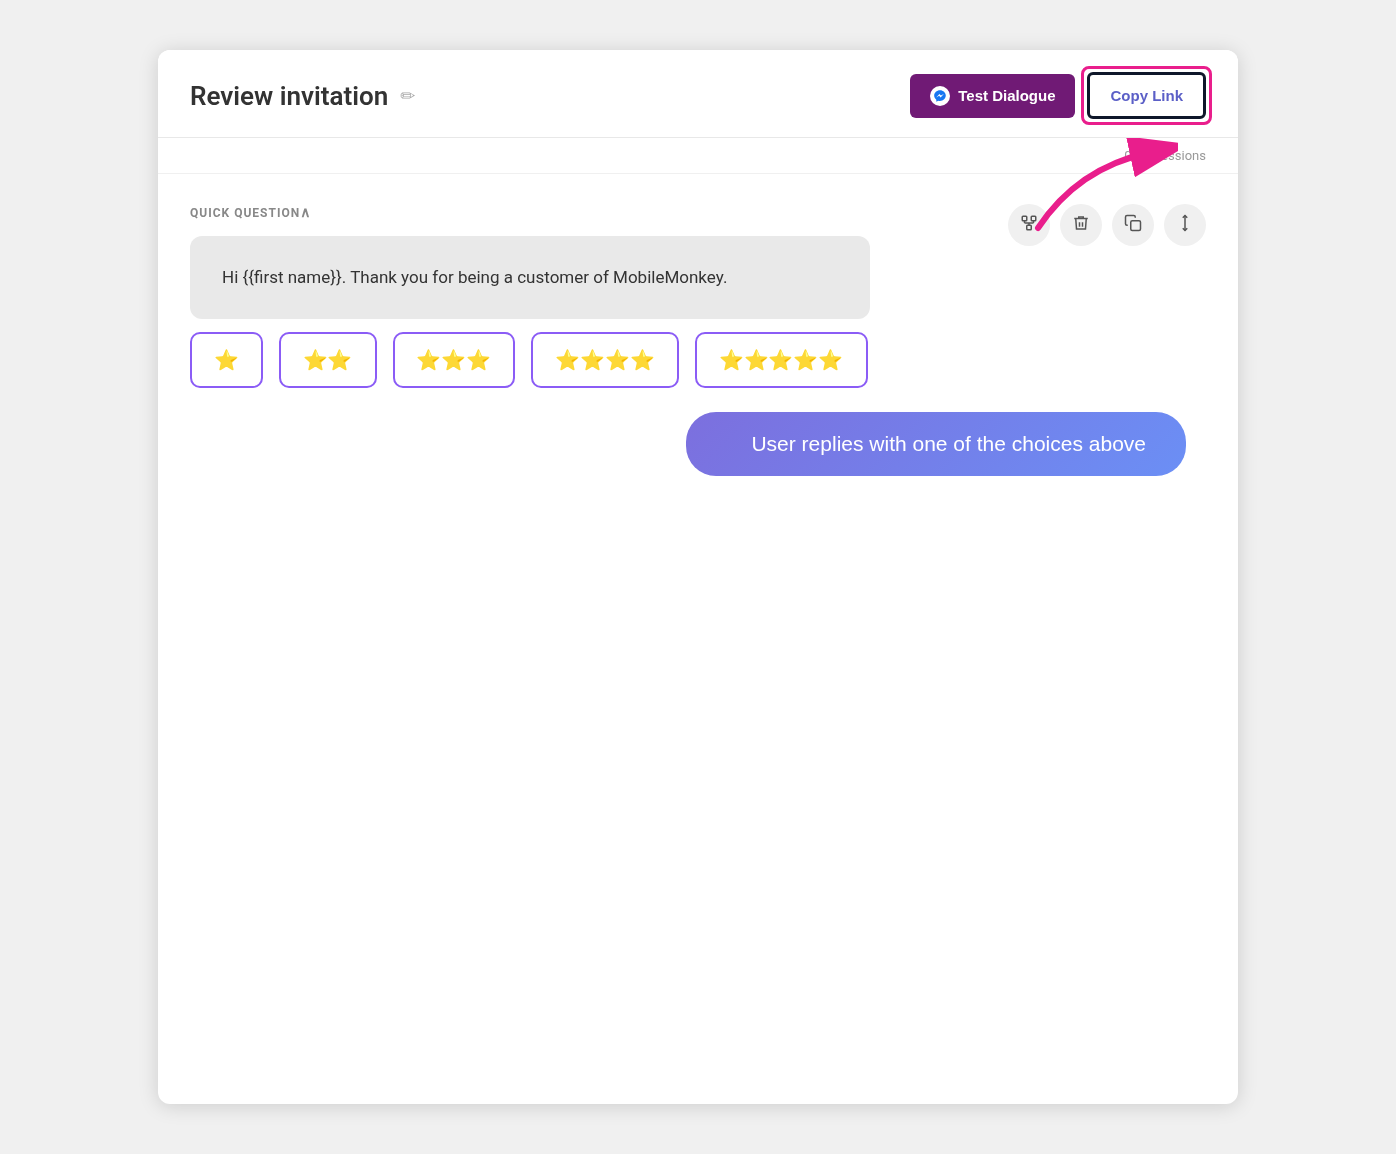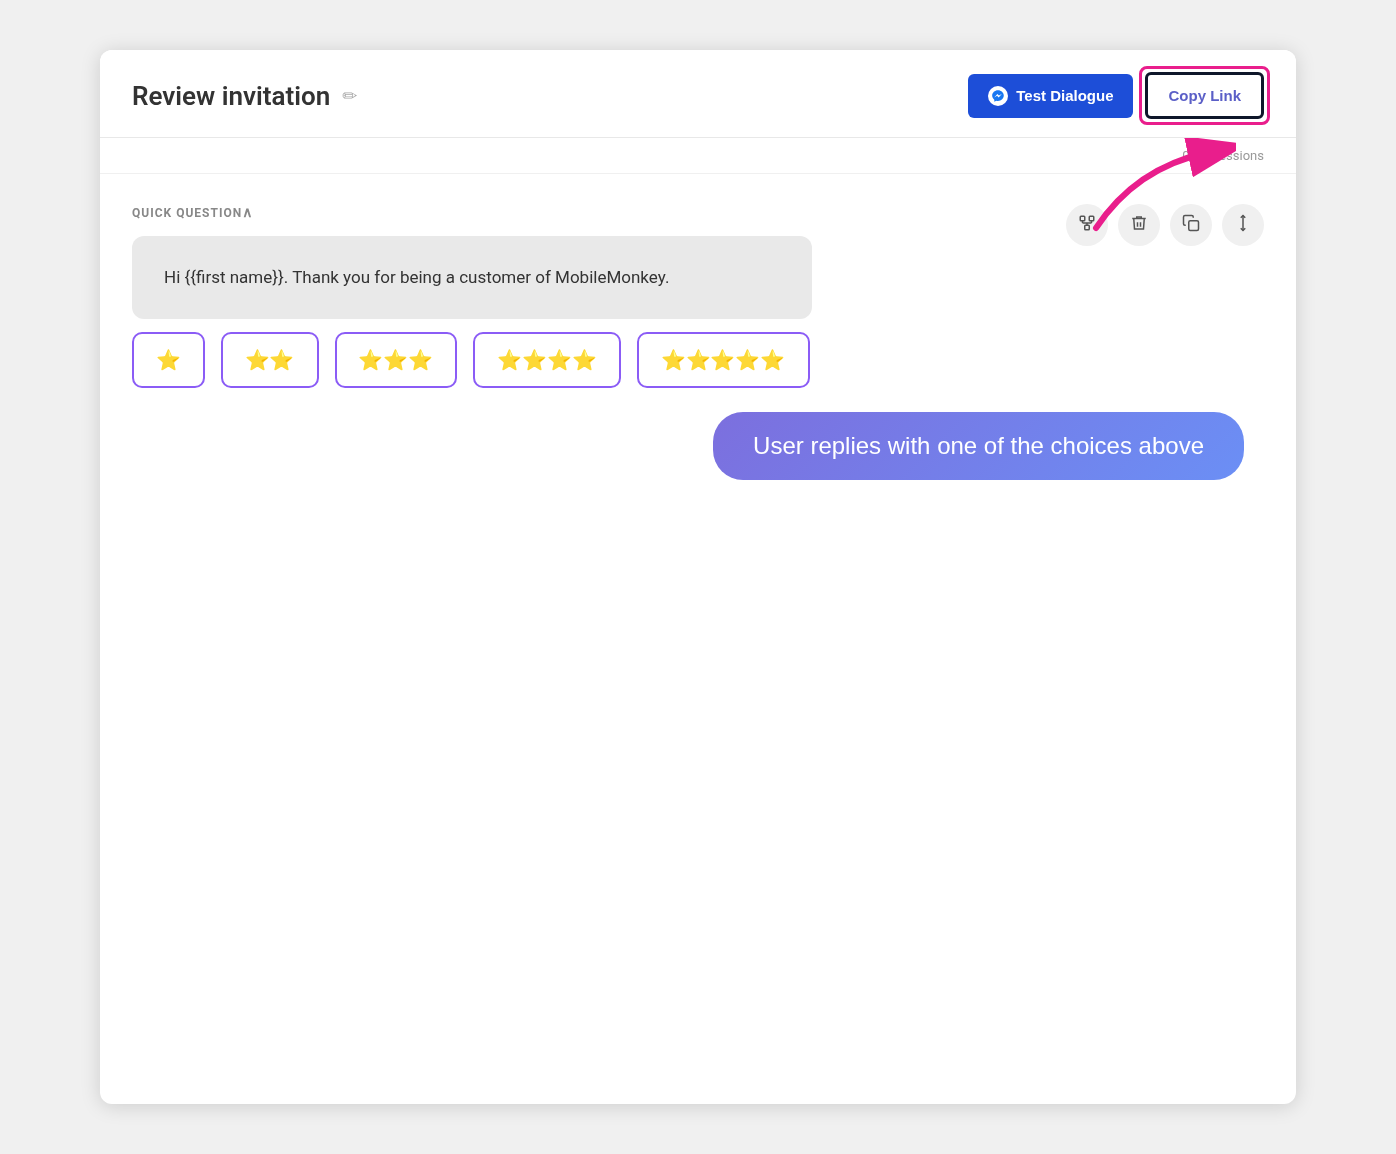--- a/index.html
+++ b/index.html
@@ -5,21 +5,21 @@
     * { box-sizing: border-box; margin: 0; padding: 0; }
     body {
       font-family: -apple-system, BlinkMacSystemFont, 'Segoe UI', Roboto, sans-serif;
       background: #f0f0f0;
       display: flex;
       justify-content: center;
       align-items: center;
       min-height: 100vh;
     }
     .page-container {
-      width: 1196px;
+      width: 1080px;
       min-height: 1054px;
       background: #fff;
       border-radius: 12px;
       box-shadow: 0 2px 20px rgba(0,0,0,0.15);
       overflow: hidden;
       position: relative;
     }
 
     
     .header {
@@ -45,21 +45,21 @@
       font-size: 18px;
       cursor: pointer;
     }
     .header-right {
       display: flex;
       align-items: center;
       gap: 12px;
       position: relative;
     }
     .test-dialogue-btn {
-      background: #1d4ed8;
+      background: #701a75;
       color: #fff;
       border: none;
       border-radius: 6px;
       padding: 12px 20px;
       font-size: 15px;
       font-weight: 600;
       cursor: pointer;
       display: flex;
       align-items: center;
       gap: 8px;
@@ -215,21 +215,21 @@
       display: flex;
       justify-content: flex-end;
       padding-right: 20px;
     }
     .user-replies-btn {
       background: linear-gradient(135deg, #7c6fde, #6b8ff5);
       color: #fff;
       border: none;
       border-radius: 30px;
       padding: 20px 40px;
-      font-size: 24px;
+      font-size: 21px;
       font-weight: 500;
       cursor: pointer;
       min-width: 500px;
       text-align: right;
     }
 
     
     .pink-arrow {
       position: absolute;
       top: 88px;

